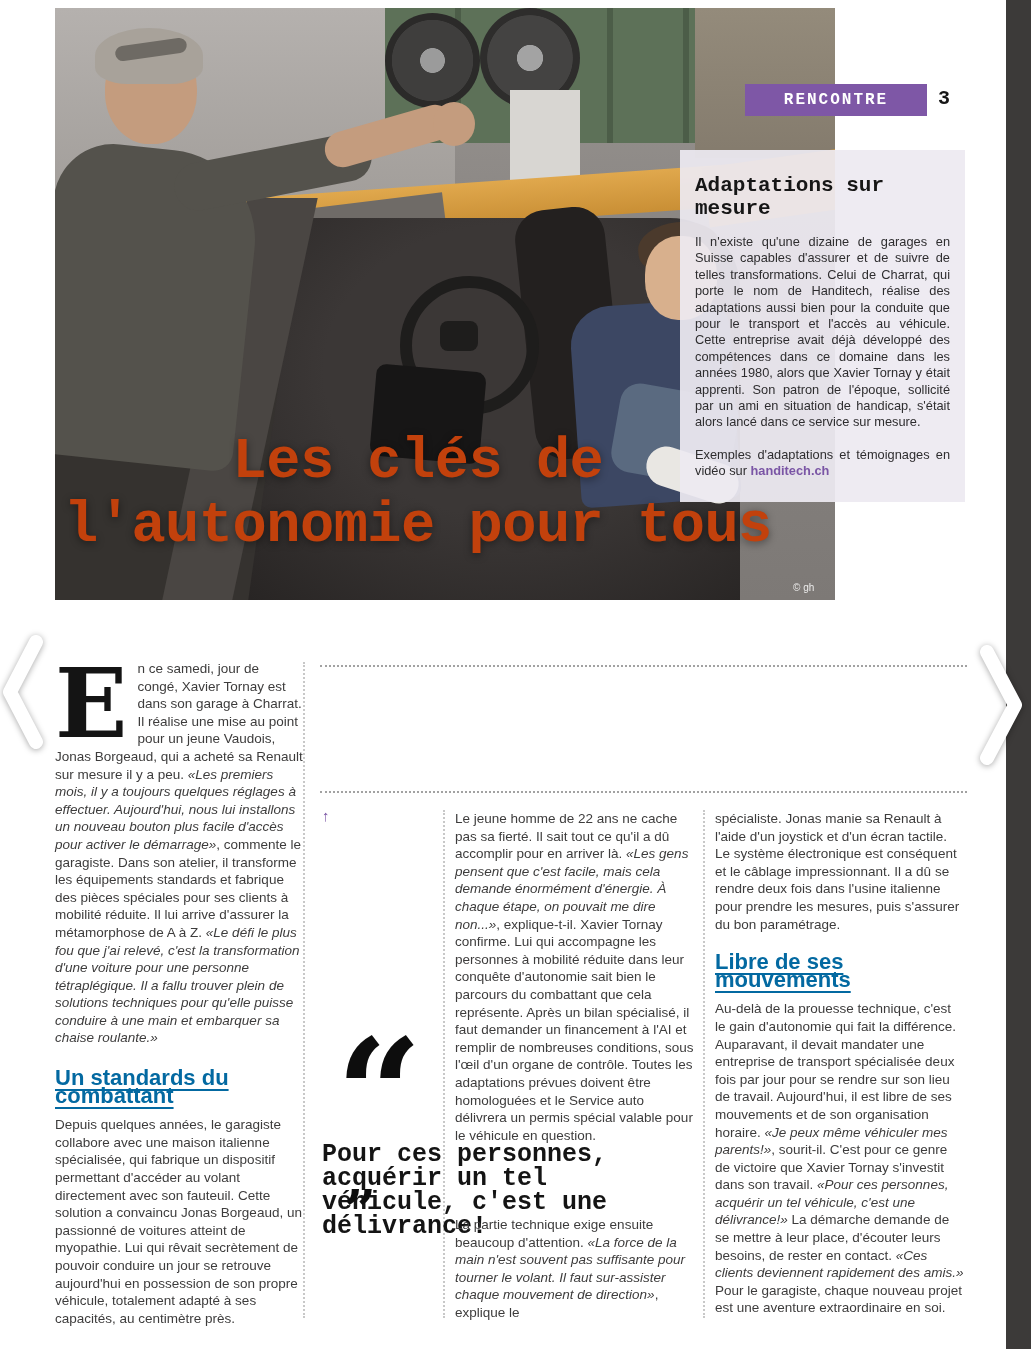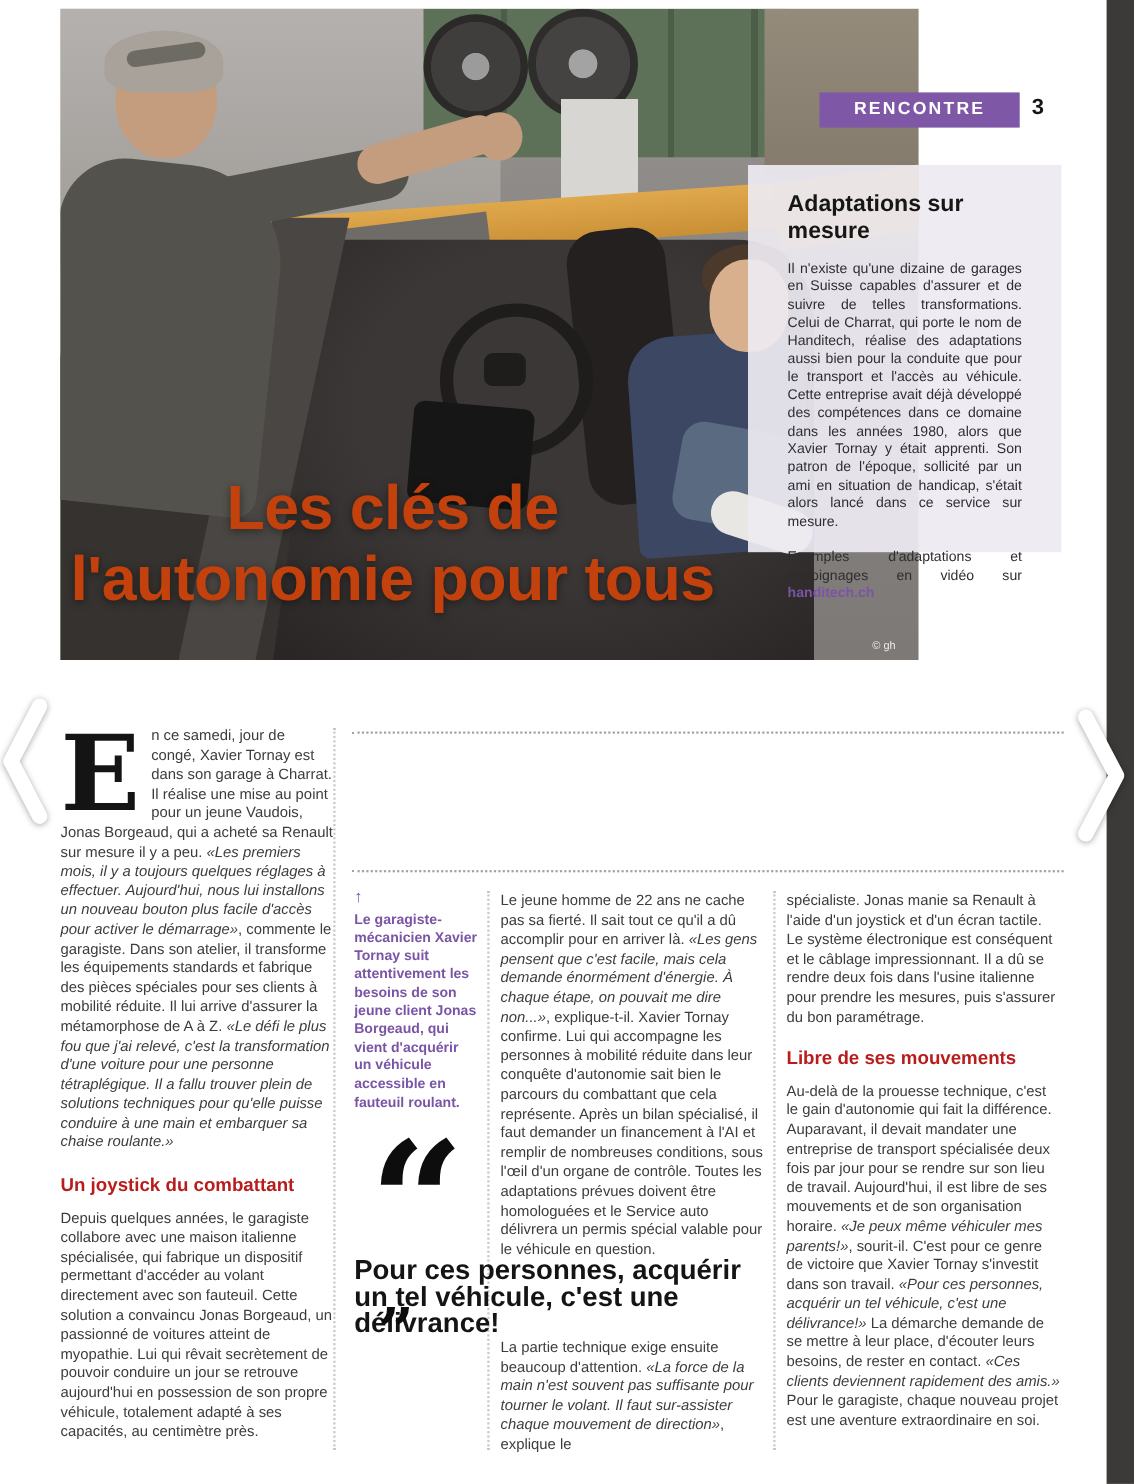--- a/index.html
+++ b/index.html
@@ -1,18 +1,18 @@
 <!DOCTYPE html>
 <html lang="fr"><head>
 <meta charset="utf-8">
 <style>
   html,body{margin:0;padding:0;background:#fff;}
   .page{position:relative;width:1031px;height:1349px;background:#fff;overflow:hidden;
         font-family:"Liberation Sans",sans-serif;color:#3d3c3c;}
-  .slab{font-family:Liberation Sans, sans-serif;font-weight:700;}
+  .slab{font-family:Liberation Mono, monospace;font-weight:700;}
 
   
   .photo{position:absolute;left:55px;top:8px;width:780px;height:592px;overflow:hidden;
          background:linear-gradient(180deg,#9b9793 0%,#8b8784 35%,#7d7976 100%);}
   .photo div{position:absolute;}
   .ph-wall{left:0;top:0;width:400px;height:235px;background:linear-gradient(180deg,#b5b1ae,#9e9a96);}
   .ph-cabinet{left:330px;top:0;width:330px;height:135px;
       background:repeating-linear-gradient(90deg,#5d7158 0 70px,#4c5d48 70px 76px);}
   .ph-shelf{left:640px;top:0;width:140px;height:150px;background:linear-gradient(180deg,#948b7b,#847b6d);}
   .ph-reel1{left:330px;top:5px;width:95px;height:95px;border-radius:50%;
@@ -53,21 +53,21 @@
   .hero-title{position:absolute;left:64px;top:430px;color:#c2410c;font-size:57px;line-height:64px;
       letter-spacing:-0.5px;text-shadow:0 2px 8px rgba(0,0,0,0.45);white-space:nowrap;text-align:center;}
 
   
   .badge{position:absolute;left:745px;top:84px;width:182px;height:32px;background:#7e57a6;color:#fff;
       display:flex;align-items:center;justify-content:center;font-size:16px;letter-spacing:2px;}
   .pagenum{position:absolute;left:938px;top:87px;font-size:20px;color:#161616;}
 
   
   .sidebar{position:absolute;left:680px;top:150px;width:285px;height:352px;
-      background:rgba(237,234,241,0.93);box-sizing:border-box;padding:24px 36px;}
+      background:rgba(237,234,241,0.93);box-sizing:border-box;padding:24px 15px;}
   .sidebar h2{margin:0 0 14px 0;font-size:21px;color:#161616;}
   .sidebar p{margin:0;font-size:12.8px;line-height:16.4px;text-align:justify;color:#2e2d2f;}
   .sidebar .link-par{margin-top:16px;}
   .sb-link{color:#7a55a5;font-weight:700;text-decoration:none;cursor:pointer;}
 
   
   .hrule{position:absolute;left:320px;width:647px;height:0;border-top:2px dotted #a2a2a2;}
   .hrule.top{top:665px;} .hrule.bottom{top:791px;}
   .vsep{position:absolute;width:0;border-left:2px dotted #c8c8c8;}
   .vsep.v1{left:303px;top:662px;height:656px;}
@@ -77,22 +77,22 @@
   
   .standfirst{position:absolute;left:322px;top:679px;width:648px;font-size:19px;line-height:27.5px;color:#1b1b1b;}
 
   
   .col{position:absolute;font-size:13.5px;line-height:17.6px;}
   .col p{margin:0;}
   .col .it{}
   .col-left{left:55px;top:660px;width:248px;}
   .col-left .dropcap{float:left;font-size:95px;line-height:76px;color:#141414;margin:6px 10px 0 0;
       font-family:"DejaVu Serif",serif;font-weight:700;}
-  .col-h{font-family:"Liberation Sans",sans-serif;font-weight:700;font-size:17px;color:#b91c1c;
-      text-underline-offset:4px;text-decoration-thickness:2px;
+  .col-h{font-family:"Liberation Sans",sans-serif;font-weight:700;font-size:22px;color:#0369a1;
+      text-decoration:underline;text-underline-offset:4px;text-decoration-thickness:2px;
       margin:22px 0 12px 0;}
   .col-mid{left:455px;top:810px;width:240px;}
   .col-mid-p2{left:455px;top:1216px;width:240px;}
   .col-right{left:715px;top:810px;width:250px;}
   .col-right .col-h{margin-top:20px;}
 
   
   .caption{position:absolute;left:322px;top:808px;width:112px;color:#7a55a5;font-size:12.8px;
       line-height:16.6px;font-weight:600;}
   .caption .arrow{display:block;font-size:15px;margin-bottom:3px;}
@@ -164,27 +164,26 @@
 
   <div class="hrule top"></div>
   <div class="hrule bottom"></div>
   <div class="vsep v1"></div>
   <div class="vsep v2"></div>
   <div class="vsep v3"></div>
 
 
   <div class="col col-left">
     <p><span class="dropcap">E</span><span>n ce samedi, jour de congé, Xavier Tornay est dans son garage à Charrat. Il réalise une mise au point pour un jeune Vaudois, Jonas Borgeaud, qui a acheté sa Renault sur mesure il y a peu. </span><em class="it">«Les premiers mois, il y a toujours quelques réglages à effectuer. Aujourd'hui, nous lui installons un nouveau bouton plus facile d'accès pour activer le démarrage»</em><span>, commente le garagiste. Dans son atelier, il transforme les équipements standards et fabrique des pièces spéciales pour ses clients à mobilité réduite. Il lui arrive d'assurer la métamorphose de A à Z. </span><em class="it">«Le défi le plus fou que j'ai relevé, c'est la transformation d'une voiture pour une personne tétraplégique. Il a fallu trouver plein de solutions techniques pour qu'elle puisse conduire à une main et embarquer sa chaise roulante.»</em></p>
-    <div class="col-h">Un joystick du combattant</div>
+    <div class="col-h">Un standards du combattant</div>
     <p>Depuis quelques années, le garagiste collabore avec une maison italienne spécialisée, qui fabrique un dispositif permettant d'accéder au volant directement avec son fauteuil. Cette solution a convaincu Jonas Borgeaud, un passionné de voitures atteint de myopathie. Lui qui rêvait secrètement de pouvoir conduire un jour se retrouve aujourd'hui en possession de son propre véhicule, totalement adapté à ses capacités, au centimètre près.</p>
   </div>
 
   <div class="caption">
     <span class="arrow">↑</span>
-    <span>Le garagiste-mécanicien Xavier Tornay suit attentivement les besoins de son jeune client Jonas Borgeaud, qui vient d'acquérir un véhicule accessible en fauteuil roulant.</span>
   </div>
 
   <div class="col col-mid">
     <p><span>Le jeune homme de 22 ans ne cache pas sa fierté. Il sait tout ce qu'il a dû accomplir pour en arriver là. </span><em class="it">«Les gens pensent que c'est facile, mais cela demande énormément d'énergie. À chaque étape, on pouvait me dire non...»</em><span>, explique-t-il. Xavier Tornay confirme. Lui qui accompagne les personnes à mobilité réduite dans leur conquête d'autonomie sait bien le parcours du combattant que cela représente. Après un bilan spécialisé, il faut demander un financement à l'AI et remplir de nombreuses conditions, sous l'œil d'un organe de contrôle. Toutes les adaptations prévues doivent être homologuées et le Service auto délivrera un permis spécial valable pour le véhicule en question.</span></p>
   </div>
 
   <div class="pq-open">“</div>
   <div class="pq-text slab">Pour ces personnes, acquérir un tel véhicule, c'est une délivrance!</div>
   <div class="pq-close">”</div>
 

